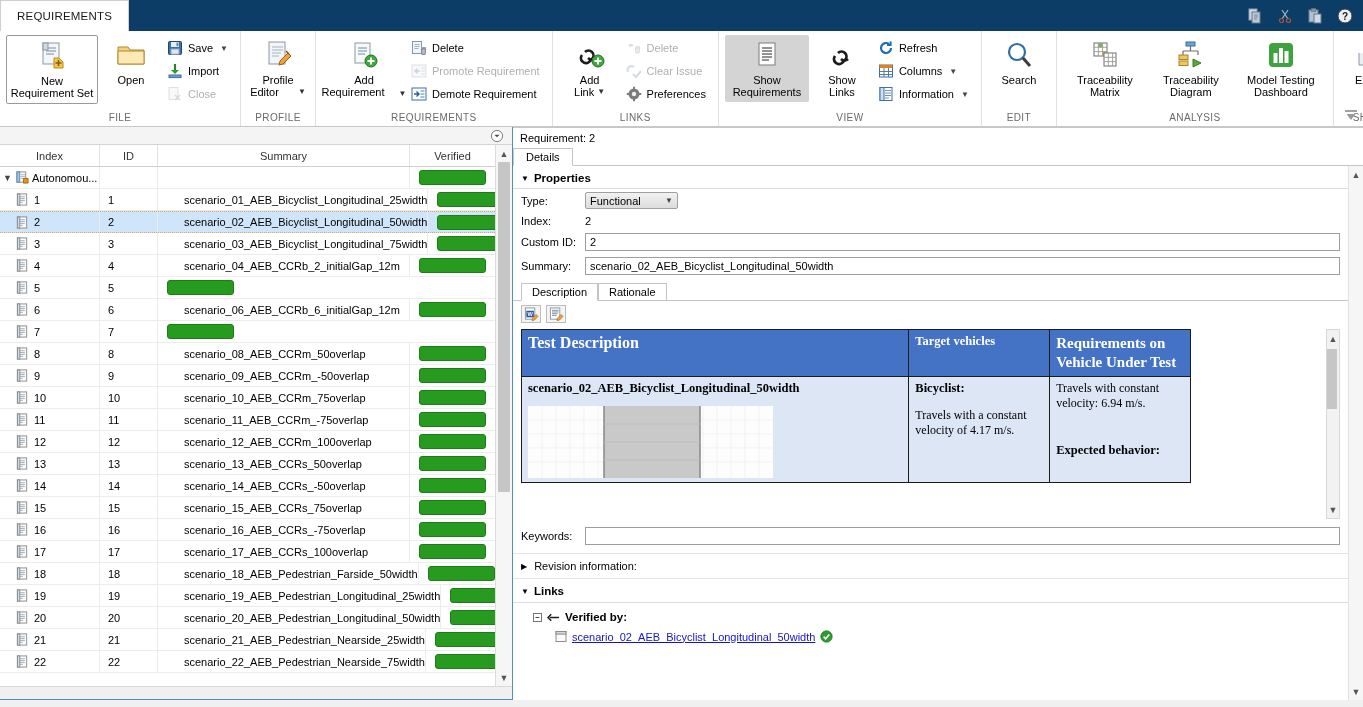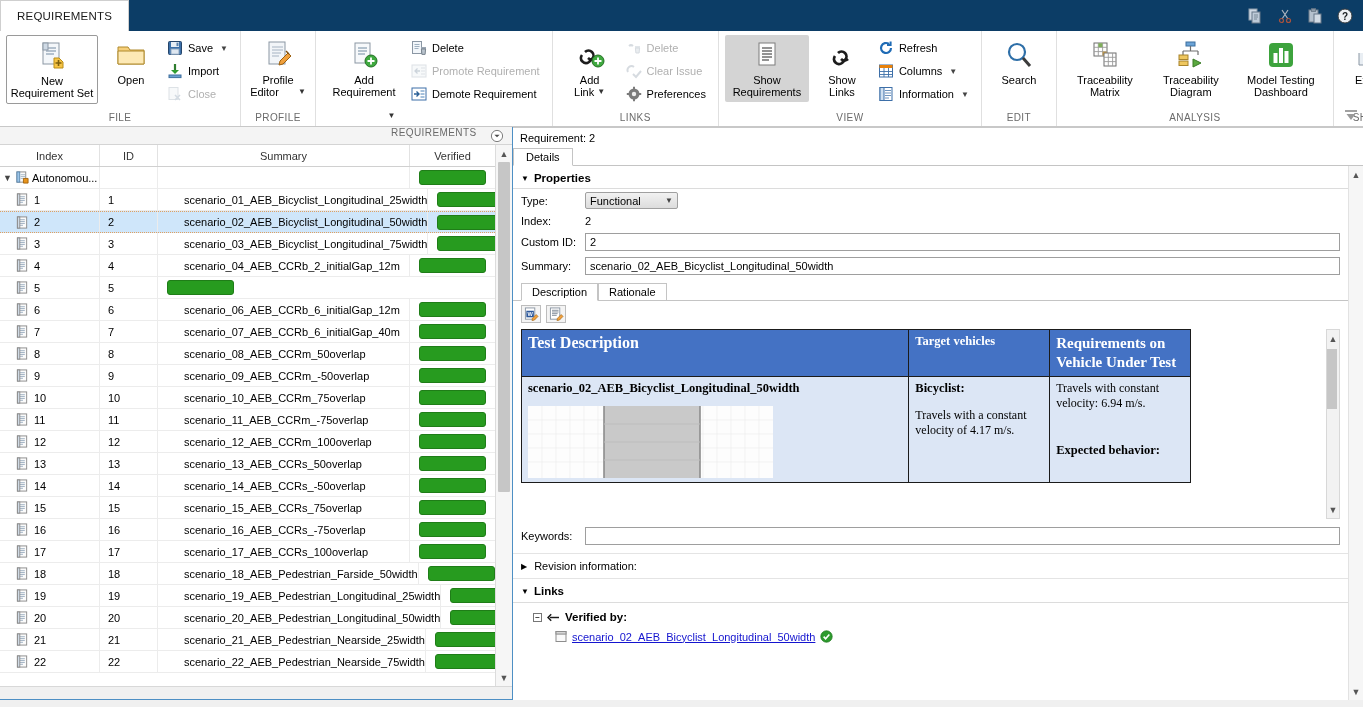--- a/index.html
+++ b/index.html
@@ -326,21 +326,21 @@
   <div class="rgroup">
     <div class="rgroup-body">
       <div class="big-btn w84">
         <svg class="big-ico" viewBox="0 0 32 32">
           <rect x="7" y="4" width="15" height="20" fill="#f7f9fb" stroke="#8b97a4"></rect>
           <path d="M10 9h9M10 12h9M10 15h7" stroke="#9fb0c0" stroke-width="1.4"></path>
           <circle cx="23" cy="22" r="6" fill="#3fa93f" stroke="#237023"></circle>
           <path d="M23 18.5v7M19.5 22h7" stroke="#fff" stroke-width="1.8"></path>
         </svg>
         <span>Add</span>
-        <span style="display:flex;align-items:flex-end;gap:14px;flex-direction:column;">
+        <span style="display:flex;align-items:flex-end;gap:14px;">
           <span>Requirement</span>
           <span class="bcaret">▼</span>
         </span>
       </div>
       <div class="small-col">
         <div class="small-btn">
           <svg class="small-ico" viewBox="0 0 16 16">
             <rect x="1.5" y="1.5" width="9" height="12" fill="#f2f6fa" stroke="#8b97a4"></rect>
             <path d="M3.5 4.5h5M3.5 6.5h5M3.5 8.5h4" stroke="#9fb0c0" stroke-width="1"></path>
             <path d="M10 7h5v2h-5z" fill="#9aa6b3"></path>
@@ -665,21 +665,20 @@
             <div class="trow">
               <div class="td c-index">
                 <svg class="doc-ico" viewBox="0 0 14 14">
                   <rect x="1.5" y="1" width="10" height="12" fill="#fbfbfb" stroke="#8a8a8a"></rect>
                   <path d="M3.5 4h6M3.5 6h6M3.5 8h6M3.5 10h4" stroke="#8fa4b8" stroke-width="0.9"></path>
                   <rect x="1.5" y="1" width="2.6" height="12" fill="#cfdae5" stroke="#8a8a8a"></rect>
                 </svg>
                 <span>7</span>
               </div>
               <div class="td c-id">7</div>
-              <div class="td c-sum">scenario_07_AEB_CCRb_6_initialGap_40m</div>
               <div class="td c-ver">
                 <span class="verified-bar"></span>
               </div>
             </div>
             <div class="trow">
               <div class="td c-index">
                 <svg class="doc-ico" viewBox="0 0 14 14">
                   <rect x="1.5" y="1" width="10" height="12" fill="#fbfbfb" stroke="#8a8a8a"></rect>
                   <path d="M3.5 4h6M3.5 6h6M3.5 8h6M3.5 10h4" stroke="#8fa4b8" stroke-width="0.9"></path>
                   <rect x="1.5" y="1" width="2.6" height="12" fill="#cfdae5" stroke="#8a8a8a"></rect>

